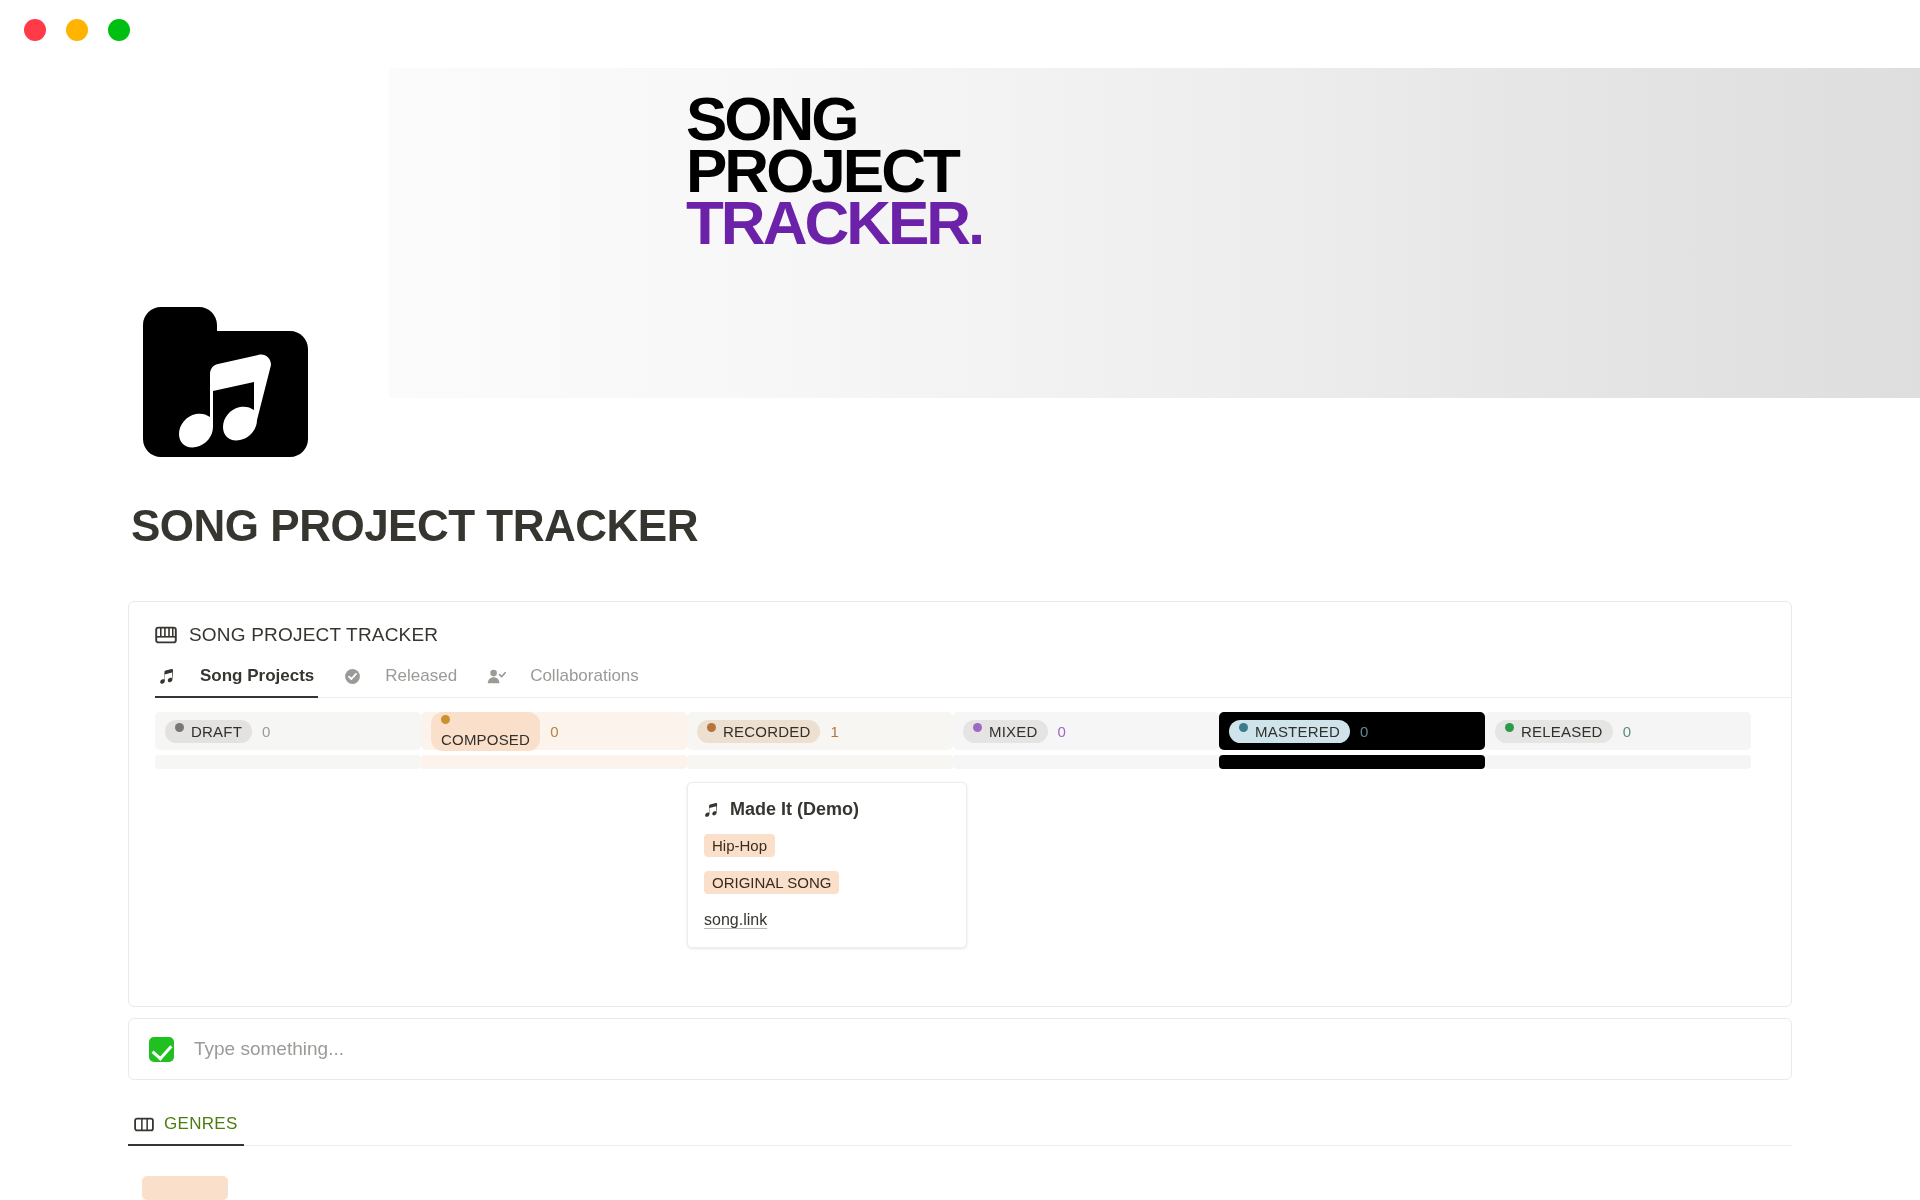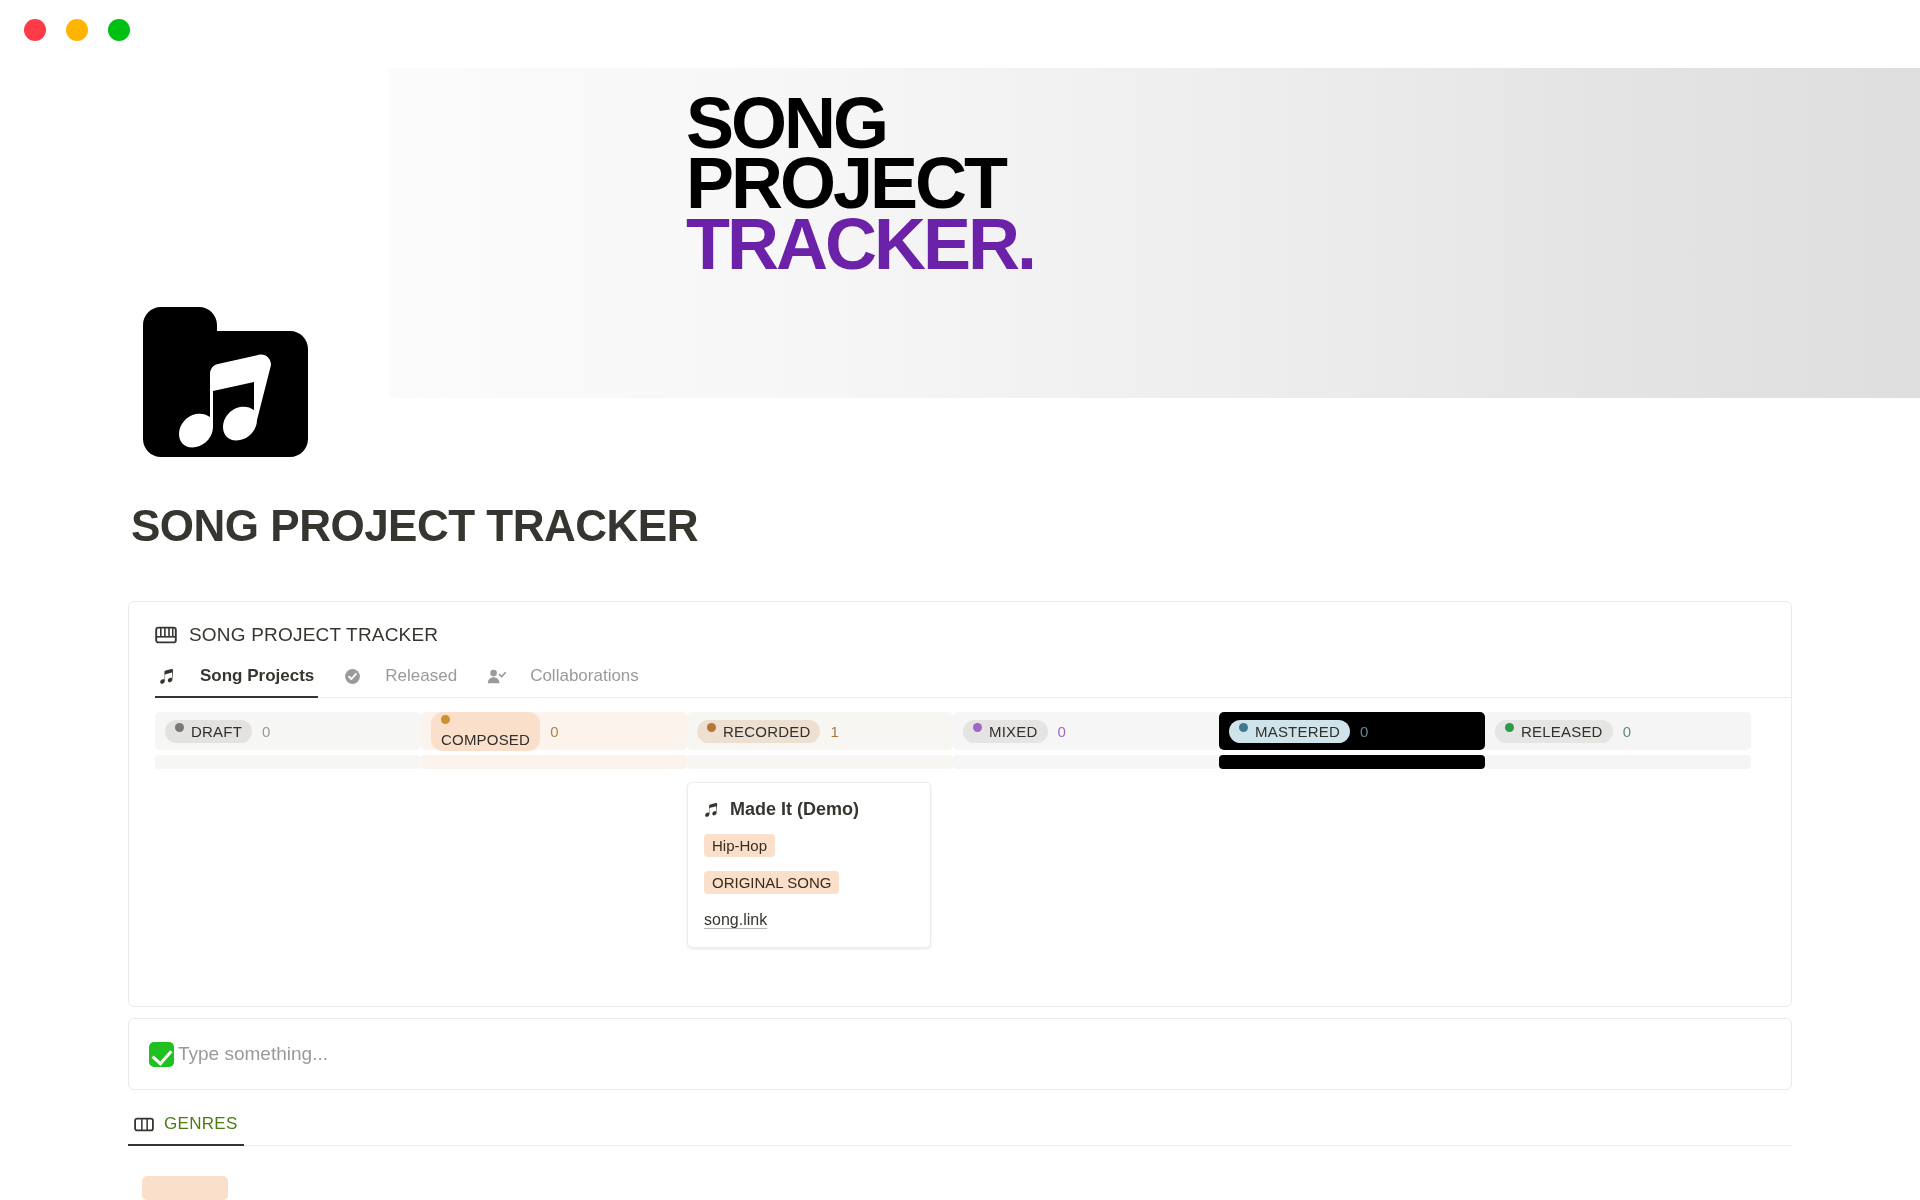--- a/index.html
+++ b/index.html
@@ -30,21 +30,21 @@
     width: 1531px; height: 330px;
     background: linear-gradient(90deg, #fbfbfb 0%, #f7f7f7 25%, #eeeeee 55%, #e4e4e4 80%, #dedede 100%);
     overflow: hidden;
   }
   .banner-type {
     position: absolute;
     left: 297px; top: 25px;
     line-height: 0.84;
     font-family: "Liberation Sans", sans-serif;
     font-weight: bold;
-    font-size: 72px;
+    font-size: 62px;
     letter-spacing: -3px;
     color: #000000;
   }
   .banner-type div { display: block; white-space: nowrap; }
   .banner-line3 { color: #6B21A8; }
 
   .folder-icon {
     position: absolute;
     left: 143px; top: 307px;
     width: 165px; height: 150px;
@@ -147,21 +147,21 @@
   .c-recorded .pill { background: #EEE0D0; }
   .c-mixed    .col-head, .c-mixed .col-strip    { background: #F7F6F6; }
   .c-mixed    .pill { background: #E6E4E2; }
   .c-mastered .col-head, .c-mastered .col-strip { background: #000000; }
   .c-mastered .pill { background: #CFE4EA; }
   .c-released .col-head, .c-released .col-strip { background: #F4F5F4; }
   .c-released .pill { background: #E5E5E3; }
 
   
   .card {
-    width: 244px;
+    width: 280px;
     margin-top: 13px;
     background: #ffffff;
     border: 1px solid #EDEDEC;
     border-radius: 5px;
     box-shadow: 0 1px 3px rgba(15,15,15,0.10);
     padding: 16px 16px 18px 16px;
   }
   .card-title-row { display: flex; align-items: center; gap: 10px; }
   .card-title {
     font-size: 18px; font-weight: bold; color: #37352F;
@@ -182,27 +182,27 @@
     color: #37352F;
     text-decoration: underline;
     text-decoration-color: #B9B8B5;
     text-underline-offset: 3px;
   }
 
   
   .composer {
     position: absolute;
     left: 128px; top: 1018px;
-    width: 1664px; height: 72px;
+    width: 1664px; height: 62px;
     border: 1px solid #EAEAE8;
     border-radius: 6px;
     background: #ffffff;
     display: flex; align-items: center;
     padding-left: 20px;
-    gap: 4px;
+    gap: 20px;
   }
   .check-emoji {
     width: 25px; height: 25px;
     border-radius: 5px;
     background: #21C021;
     position: relative;
     flex: 0 0 auto;
   }
   .check-emoji::before {
     content: "";

